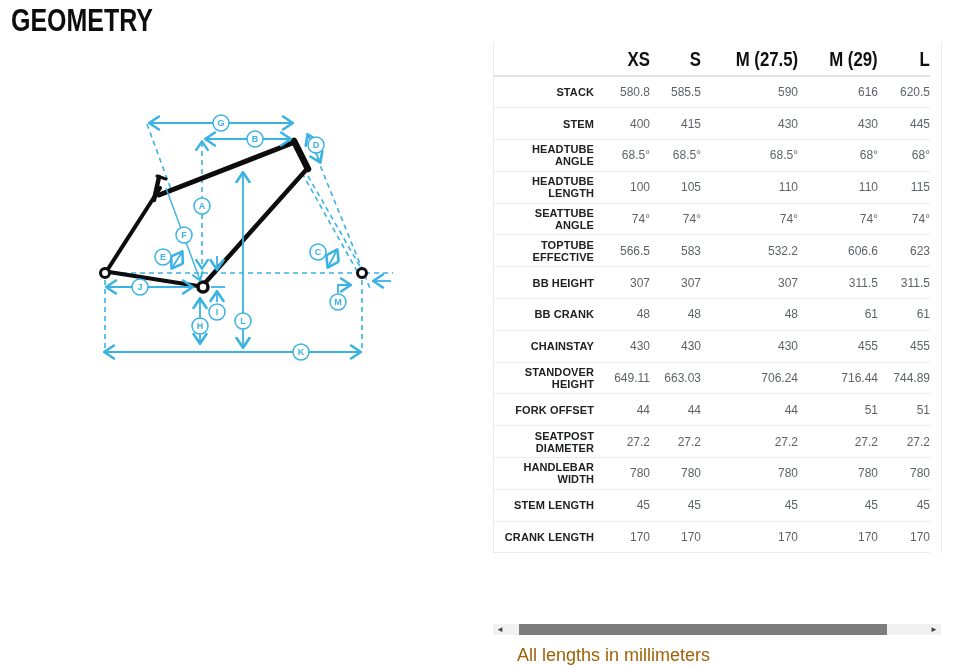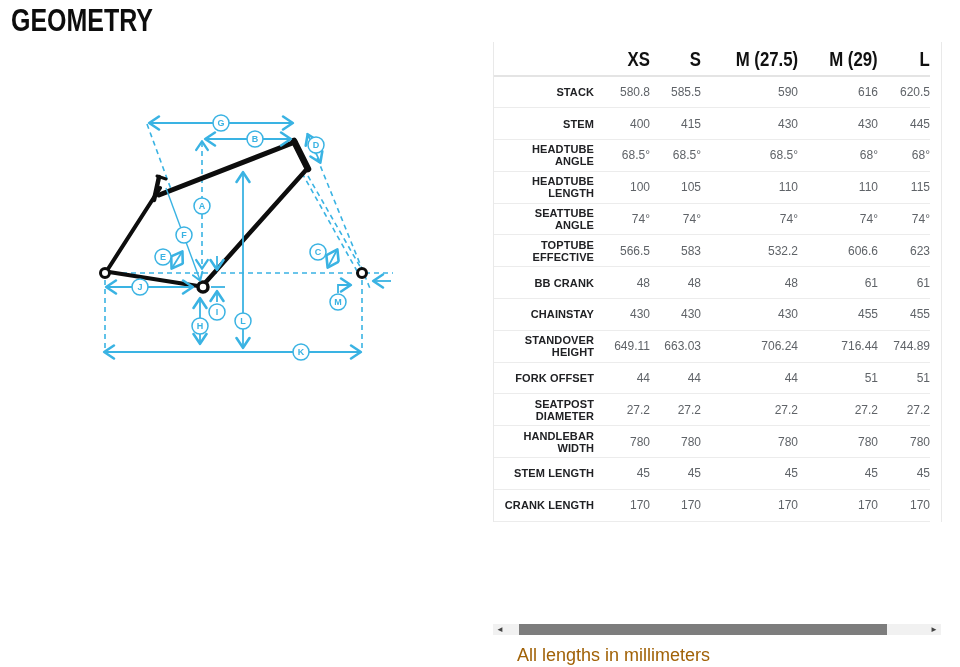--- a/index.html
+++ b/index.html
@@ -231,20 +231,28 @@
           </tr>
           <tr>
             <td class="lbl">TOPTUBE EFFECTIVE</td>
             <td>566.5</td>
             <td>583</td>
             <td>532.2</td>
             <td>606.6</td>
             <td>623</td>
           </tr>
           <tr>
+            <td class="lbl">BB HEIGHT</td>
+            <td>307</td>
+            <td>307</td>
+            <td>307</td>
+            <td>311.5</td>
+            <td>311.5</td>
+          </tr>
+          <tr>
             <td class="lbl">BB CRANK</td>
             <td>48</td>
             <td>48</td>
             <td>48</td>
             <td>61</td>
             <td>61</td>
           </tr>
           <tr>
             <td class="lbl">CHAINSTAY</td>
             <td>430</td>

